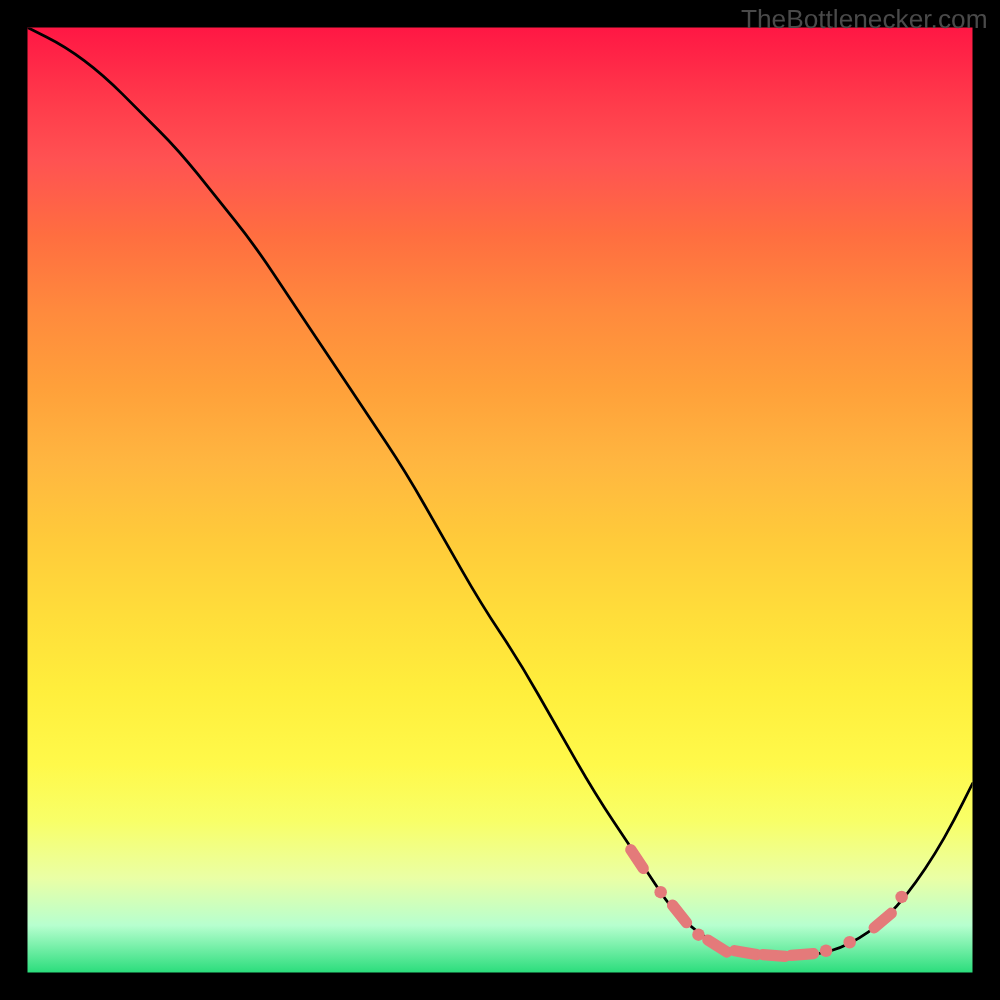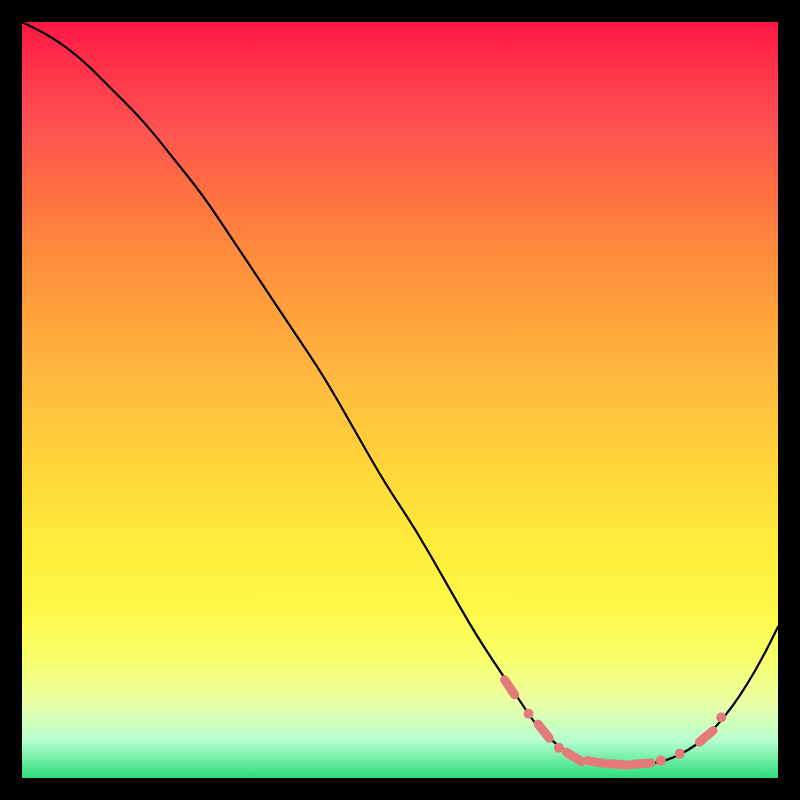--- a/index.html
+++ b/index.html
@@ -73,13 +73,14 @@
           <line x1="565.69" y1="738.57" x2="583.43" y2="741.68" stroke="#e47a7a" stroke-width="9" stroke-linecap="round"></line>
           <line x1="588.27" y1="741.72" x2="606.21" y2="743.07" stroke="#e47a7a" stroke-width="9" stroke-linecap="round"></line>
           <line x1="610.95" y1="742.31" x2="628.89" y2="740.96" stroke="#e47a7a" stroke-width="9" stroke-linecap="round"></line>
           <circle cx="638.82" cy="738.61" r="5" fill="#e47a7a"></circle>
           <circle cx="657.72" cy="731.81" r="5" fill="#e47a7a"></circle>
           <line x1="677.32" y1="720.25" x2="691.04" y2="708.59" stroke="#e47a7a" stroke-width="9" stroke-linecap="round"></line>
           <circle cx="699.30" cy="695.52" r="5" fill="#e47a7a"></circle>
         </g>
     </svg>
   </div>
+  <div class="watermark">TheBottlenecker.com</div>
 </div>
 
 </body></html>

